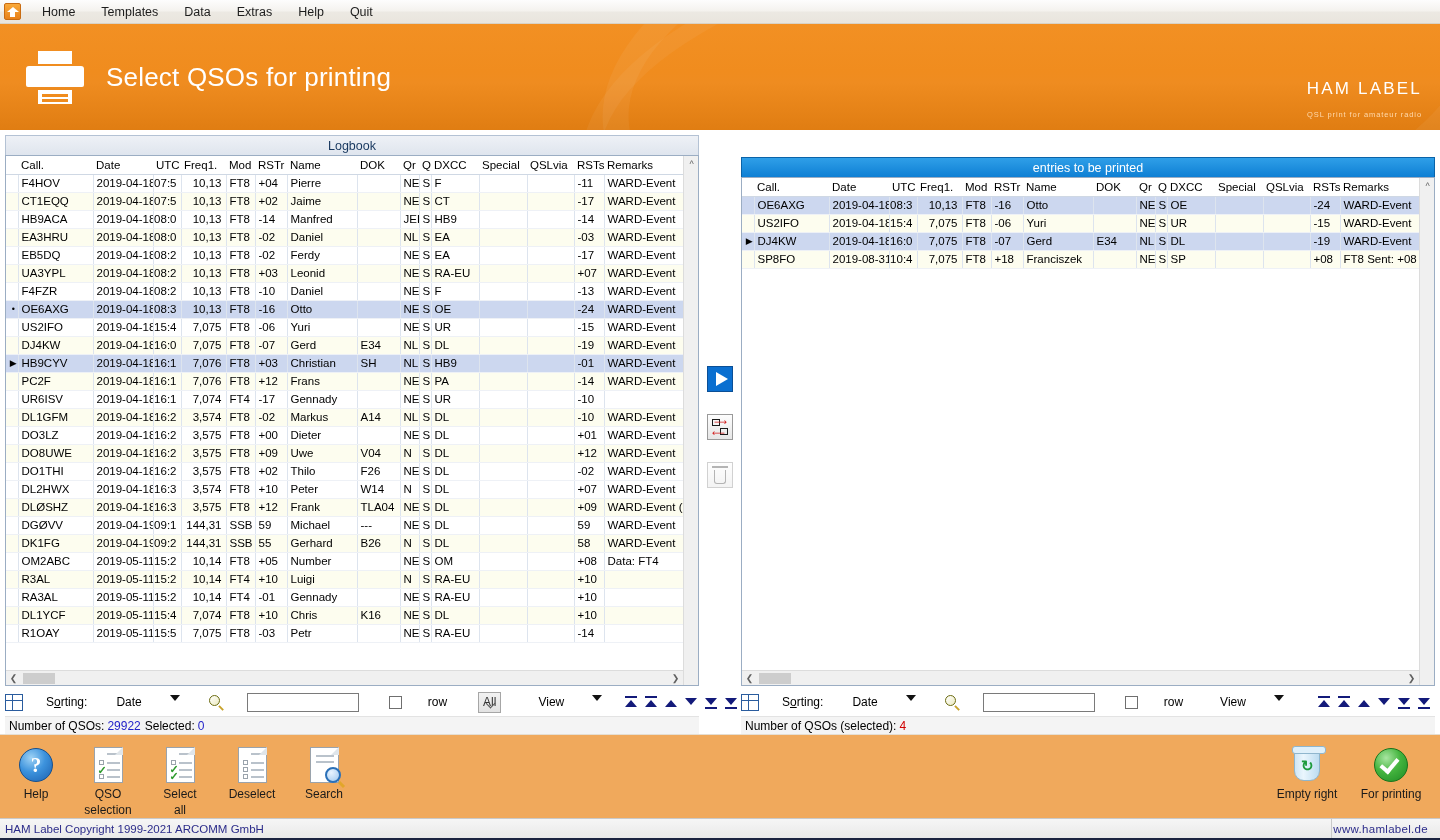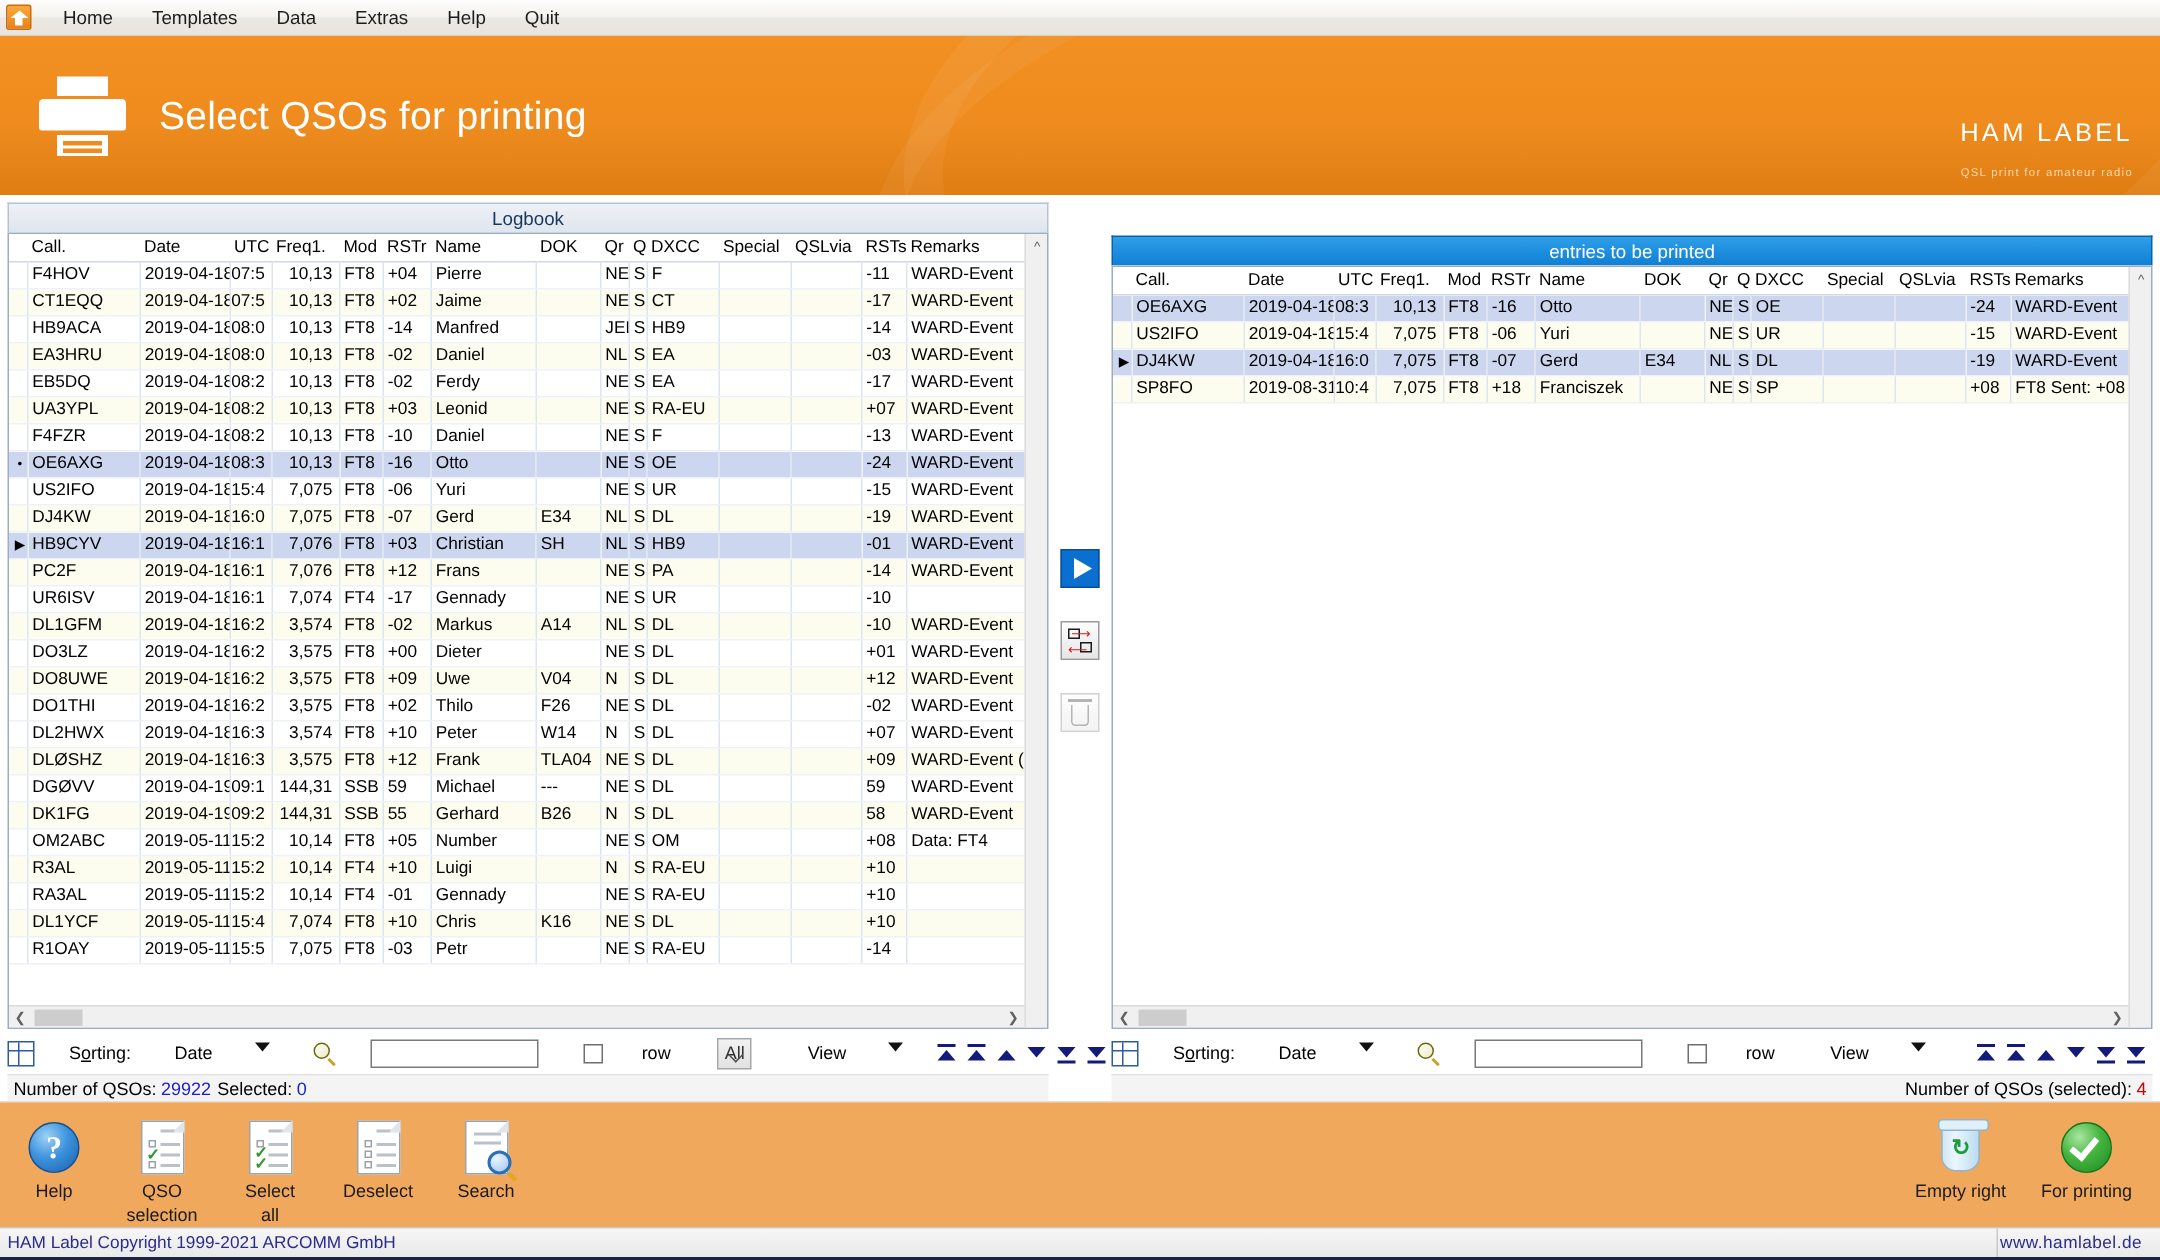--- a/index.html
+++ b/index.html
@@ -335,21 +335,21 @@
   .nb .bar-b { position:absolute; bottom:0; left:0; width:12px; height:2px; background:#131a7a; }
 
   .status-row {
     height: 18px; margin: 0 5px;
     display: flex; align-items: center;
     font-size: 12px;
     background: #f4f4f4;
     border-top: 1px solid #e3e3e3;
     padding-left: 4px;
   }
-  .status-row.center { justify-content: flex-end; }
+  .status-row.center { justify-content: flex-start; }
   .stat-num { color: #1e1ec8; margin: 0 4px 0 3px; }
   .stat-num.red { color: #d00000; }
 
   
   #buttonbar {
     height: 84px;
     position: relative;
     background:
       repeating-linear-gradient(90deg, rgba(255,255,255,.05) 0 2px, rgba(0,0,0,0) 2px 5px),
       linear-gradient(to bottom, #f7c184 0%, #f3ae63 40%, #eda košť 40%, #e9954a 100%);

